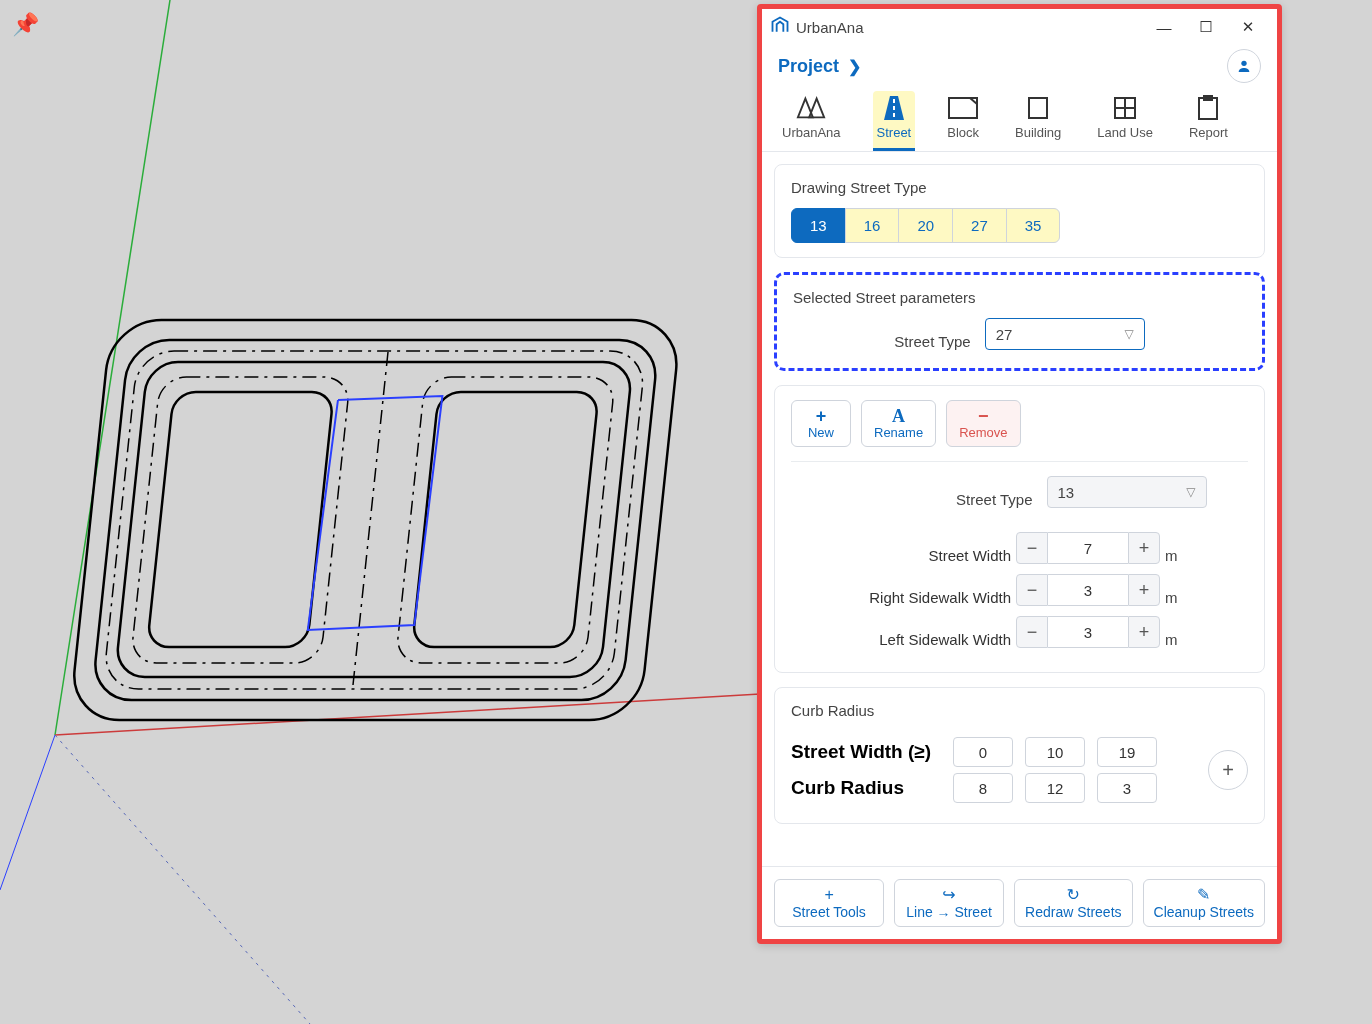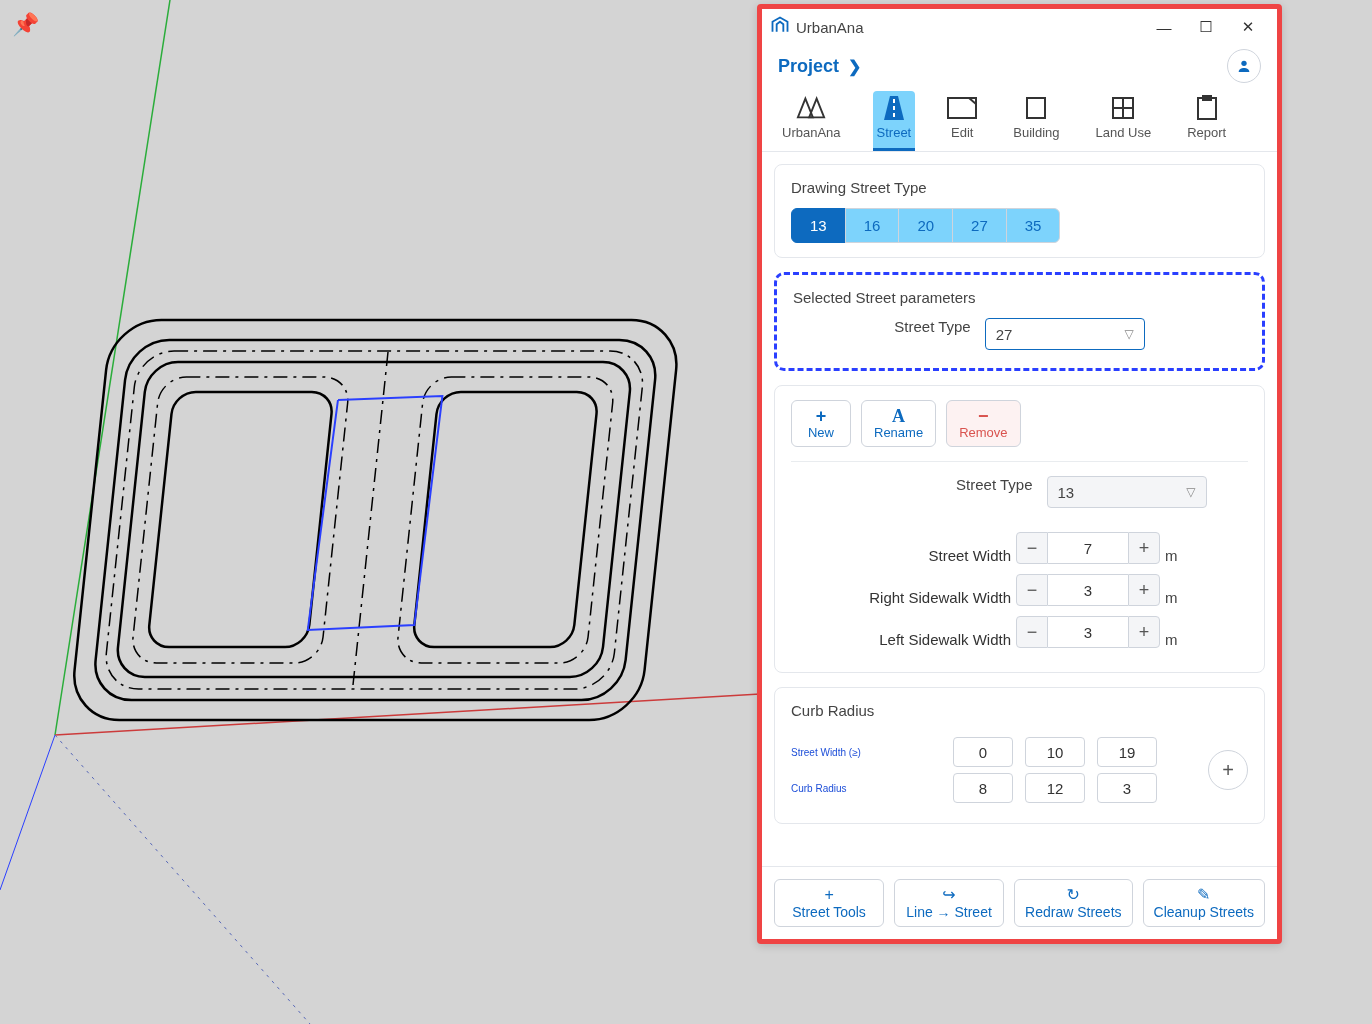--- a/index.html
+++ b/index.html
@@ -19,33 +19,33 @@
   .win-btn { width:42px; height:34px; display:flex; align-items:center; justify-content:center; color:#333; font-size:15px;}
   
   .breadcrumb-row { padding:4px 16px 8px 16px; display:flex; align-items:center; gap:12px;}
   .breadcrumb { color:#0d6abf; font-weight:600; font-size:18px;}
   .breadcrumb .chev { color:#0d6abf; margin-left:4px; font-size:16px;}
   .user-circle { margin-left:auto; width:34px; height:34px; border:1px solid #d0d5dd; border-radius:50%; display:flex; align-items:center; justify-content:center; color:#0d6abf; font-size:16px;}
   
   .nav-tabs { display:flex; gap:28px; padding:0 16px 0 16px; border-bottom:1px solid #e4e7ec;}
   .nav-tab { display:flex; flex-direction:column; align-items:center; padding:4px 4px 8px 4px; color:#555; font-size:13px; border-bottom:3px solid transparent;}
   .nav-tab .ico { width:30px; height:26px; margin-bottom:4px; display:flex; align-items:center; justify-content:center;}
-  .nav-tab.active { color:#0d6abf; border-bottom-color:#0d6abf; background:#7dd3fc; border-radius:4px 4px 0 0;}
+  .nav-tab.active { color:#0d6abf; border-bottom-color:#0d6abf; background:#fef9c3; border-radius:4px 4px 0 0;}
   
   .panel-body { flex:1; overflow:auto; padding:12px;}
   .card { border:1px solid #e4e7ec; border-radius:8px; padding:14px 16px; margin-bottom:14px; background:#fff;}
   .card-title { color:#444; font-size:15px; margin-bottom:12px;}
   .btn-row { display:flex; gap:0;}
-  .seg-btn { border:1px solid #cfd4dc; padding:8px 18px; font-size:15px; color:#0d6abf; margin-left:-1px; background:#7dd3fc;}
+  .seg-btn { border:1px solid #cfd4dc; padding:8px 18px; font-size:15px; color:#0d6abf; margin-left:-1px; background:#fef9c3;}
   .seg-btn:first-child { border-radius:6px 0 0 6px; margin-left:0;}
   .seg-btn:last-child { border-radius:0 6px 6px 0;}
   .seg-btn.active { background:#0d6abf; color:#fff; border-color:#0d6abf;}
   
   .highlight-card { border:3px dashed #2a3fff; border-radius:10px; padding:14px 16px; margin-bottom:14px;}
-  .field-row { display:flex; align-items:flex-start; justify-content:center; gap:14px; margin:4px 0;}
+  .field-row { display:flex; align-items:flex-end; justify-content:center; gap:14px; margin:4px 0;}
   .field-label { color:#444; font-size:15px; text-align:right;}
   .select { border:1.5px solid #0d6abf; border-radius:4px; width:160px; height:32px; display:flex; align-items:center; padding:0 10px; color:#444; font-size:15px; justify-content:space-between; background:#fff;}
   .select.plain { border:1px solid #cfd4dc; background:#f4f5f7;}
   .chev-down { color:#888; font-size:12px;}
   
   .mini-btn { border:1px solid #cfd4dc; border-radius:6px; padding:6px 12px; background:#fff; display:flex; flex-direction:column; align-items:center; font-size:13px; color:#0d6abf; min-width:60px;}
   .mini-btn .t { font-size:18px; line-height:18px; font-weight:600;}
   .mini-btn.remove { color:#d9534f; background:#fdf2f2;}
   .mini-btn.remove .t { color:#d9534f;}
   .mini-row { display:flex; gap:10px; margin-bottom:14px;}
@@ -53,21 +53,21 @@
   .param-row { display:flex; align-items:flex-end; gap:5px; margin:10px 0;}
   .param-row .lbl { width:220px; text-align:right; color:#333; font-size:15px; font-weight:500;}
   .stepper { display:flex; align-items:center;}
   .stepper .sbtn { width:32px; height:32px; border:1px solid #cfd4dc; background:#f4f5f7; display:flex; align-items:center; justify-content:center; color:#555; font-size:18px;}
   .stepper .sbtn:first-child { border-radius:4px 0 0 4px;}
   .stepper .sbtn:last-child { border-radius:0 4px 4px 0;}
   .stepper .val { width:80px; height:32px; border-top:1px solid #cfd4dc; border-bottom:1px solid #cfd4dc; display:flex; align-items:center; justify-content:center; color:#333; font-size:15px; background:#fff;}
   .unit { color:#444; font-size:15px;}
   
   .curb-row { display:flex; align-items:center; gap:12px; margin:6px 0;}
-  .curb-row .lbl { width:150px; color:#1d4ed8; font-weight:400; font-size:10px;}
+  .curb-row .lbl { width:150px; color:#000000; font-weight:700; font-size:19px;}
   .curb-cell { width:60px; height:30px; border:1px solid #cfd4dc; border-radius:4px; display:flex; align-items:center; justify-content:center; font-size:15px; color:#333;}
   .add-circle { width:40px; height:40px; border:1px solid #cfd4dc; border-radius:50%; display:flex; align-items:center; justify-content:center; color:#555; font-size:20px; margin-left:8px;}
   
   .panel-footer { border-top:1px solid #e4e7ec; padding:12px; display:flex; gap:10px; justify-content:center;}
   .foot-btn { border:1px solid #cfd4dc; border-radius:6px; padding:6px 10px; background:#fff; display:flex; flex-direction:column; align-items:center; font-size:14px; color:#0d6abf; min-width:110px;}
   .foot-btn .t { font-size:16px; line-height:18px;}
   hr.inner { border:none; border-top:1px solid #e9ecef; margin:10px 0 14px 0;}
 </style>
 </head>
 <body>
@@ -149,21 +149,21 @@
         </span>
       <span>Street</span>
     </div>
     <div class="nav-tab">
       <span class="ico">
           <svg width="30" height="22" viewBox="0 0 30 22" fill="none" stroke="#333" stroke-width="2">
             <rect x="1" y="1" width="28" height="20"></rect>
             <path d="M22 1 l7 6"></path>
           </svg>
         </span>
-      <span>Edit</span>
+      <span>Block</span>
     </div>
     <div class="nav-tab">
       <span class="ico">
           <svg width="24" height="24" viewBox="0 0 24 24" fill="none" stroke="#333" stroke-width="2">
             <rect x="3" y="2" width="18" height="20"></rect>
             <line x1="8" y1="6" x2="8" y2="6"></line>
             <line x1="12" y1="6" x2="12" y2="6"></line>
             <line x1="16" y1="6" x2="16" y2="6"></line>
             <line x1="8" y1="11" x2="8" y2="11"></line>
             <line x1="12" y1="11" x2="12" y2="11"></line>

